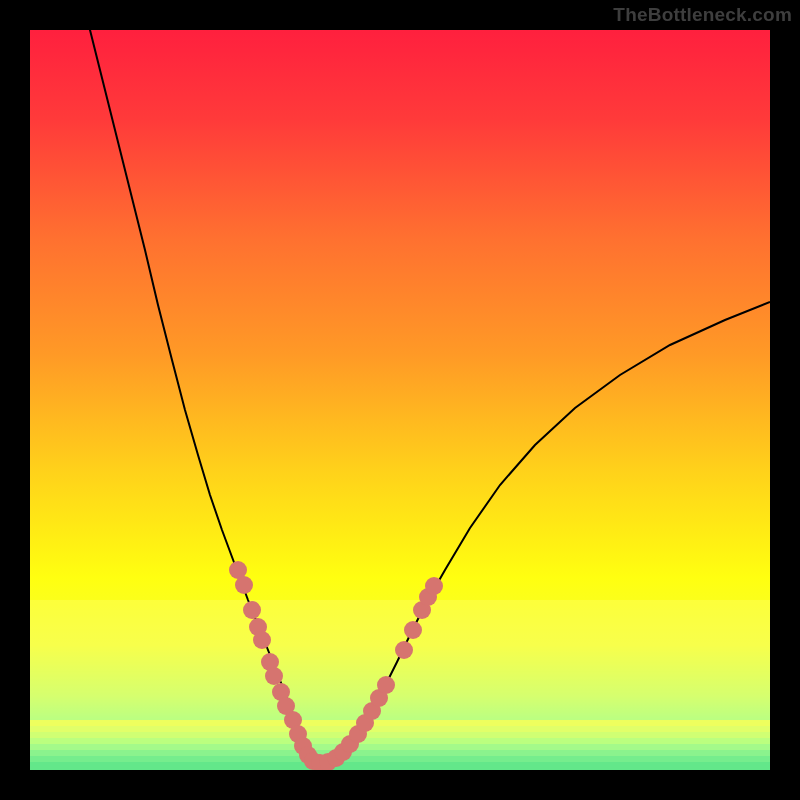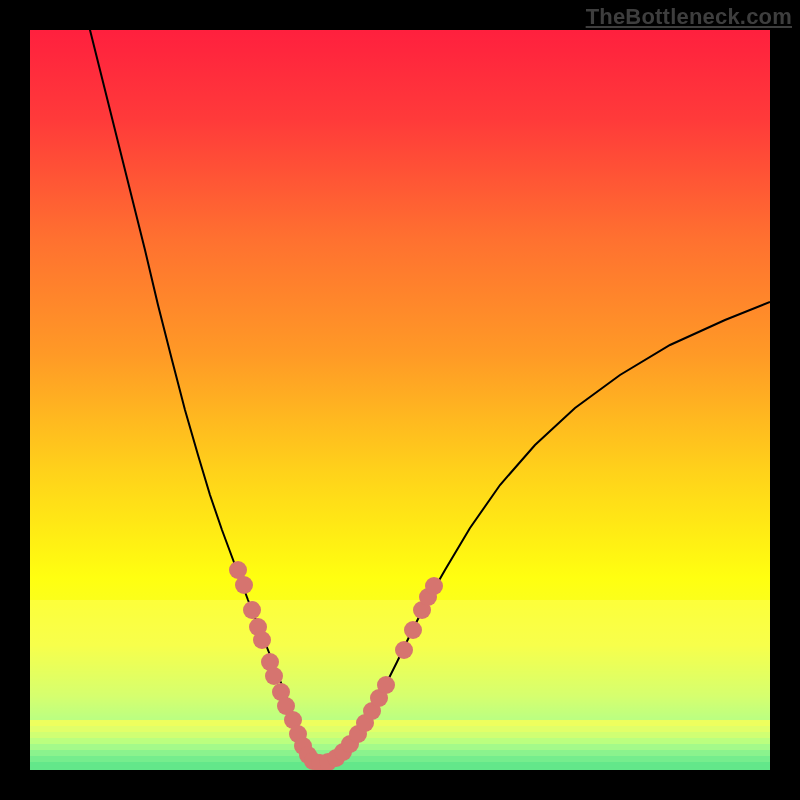--- a/index.html
+++ b/index.html
@@ -17,26 +17,25 @@
     top: 30px;
     width: 740px;
     height: 740px;
     overflow: hidden;
   }
   .watermark {
     position: absolute;
     top: 4px;
     right: 8px;
     color: #3e3e3e;
-    font-size: 22px;
+    font-size: 19px;
     font-weight: 600;
     letter-spacing: 0.2px;
     z-index: 10;
     user-select: none;
-    text-decoration: underline;
   }
   svg {
     display: block;
     width: 740px;
     height: 740px;
   }
 </style>
 </head>
 <body>
 

